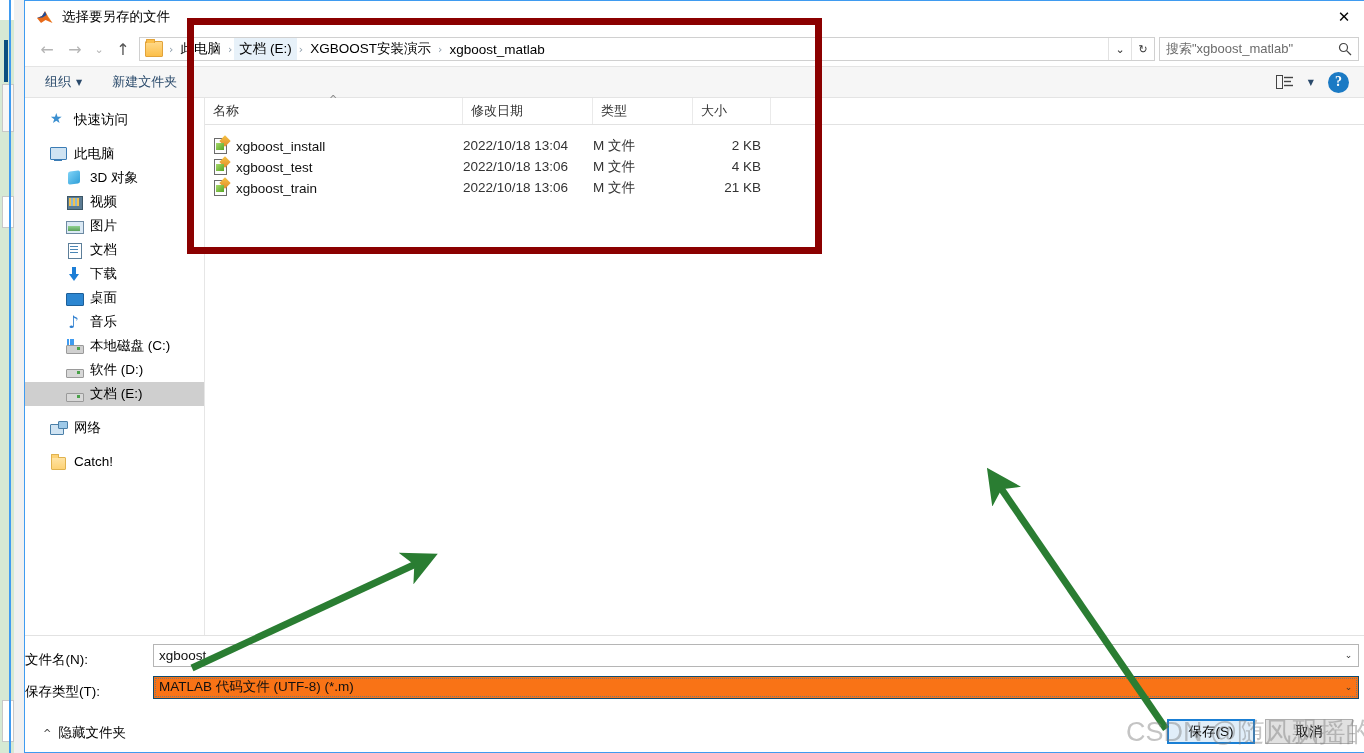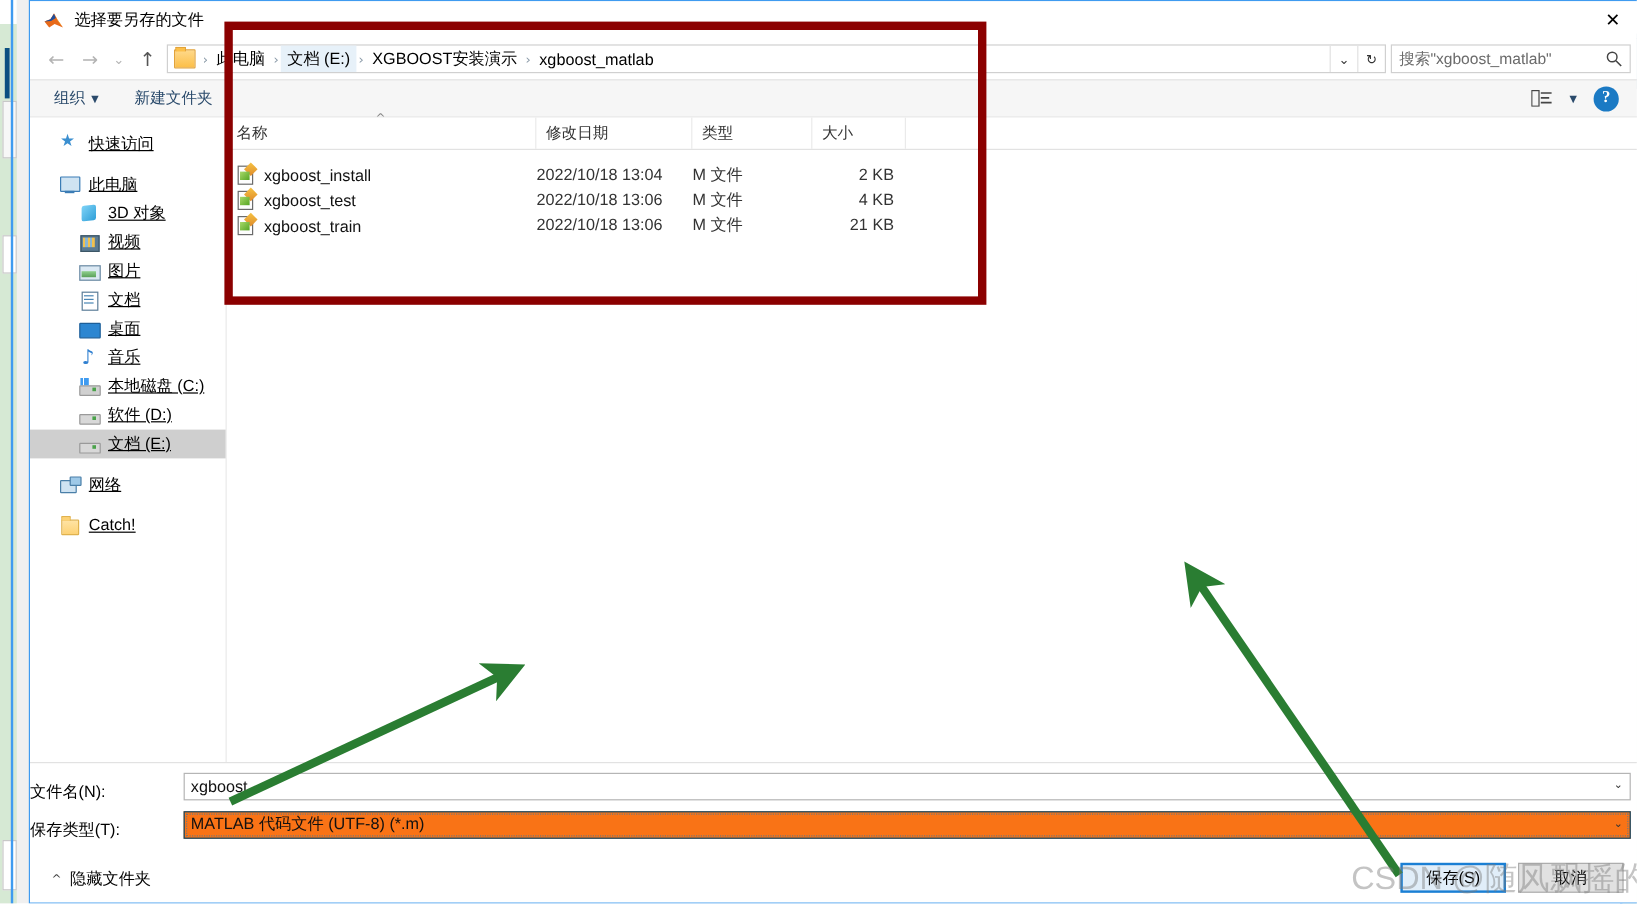--- a/index.html
+++ b/index.html
@@ -178,25 +178,24 @@
     background: #1b7ac4; color: #fff; font-size: 14px; font-weight: bold;
     display: flex; align-items: center; justify-content: center;
     font-family: "Liberation Serif", serif;
   }
 
   
   .dialog-body {
     display: flex; height: 540px; position: relative;
   }
   .sidebar {
-    width: 164px; background: #fff; padding-top: 10px;
+    width: 180px; background: #fff; padding-top: 10px;
     border-right: 1px solid #e6e6e6;
     box-sizing: border-box;
     position: relative;
-    text-decoration: underline;
   }
   .tree-item {
     height: 24px; display: flex; align-items: center; font-size: 13.5px; color: #000;
     padding-left: 24px; white-space: nowrap;
   }
   .tree-item.child { padding-left: 40px; }
   .tree-item.selected { background: #cfcfcf; }
   .tree-gap { height: 10px; }
   .ti-icon { width: 18px; height: 16px; margin-right: 7px; flex: none; position: relative; }
   .ti-label { line-height: 16px; }
@@ -515,20 +514,24 @@
       </div>
       <div class="tree-item child">
         <span class="ti-icon ic-pic"></span>
         <span class="ti-label">图片</span>
       </div>
       <div class="tree-item child">
         <span class="ti-icon ic-doc"></span>
         <span class="ti-label">文档</span>
       </div>
       <div class="tree-item child">
+        <span class="ti-icon ic-down"></span>
+        <span class="ti-label">下载</span>
+      </div>
+      <div class="tree-item child">
         <span class="ti-icon ic-desktop"></span>
         <span class="ti-label">桌面</span>
       </div>
       <div class="tree-item child">
         <span class="ti-icon ic-music"></span>
         <span class="ti-label">音乐</span>
       </div>
       <div class="tree-item child">
         <span class="ti-icon ic-disk ic-disk-c">
             <i class="ic-disk-c2"></i>

